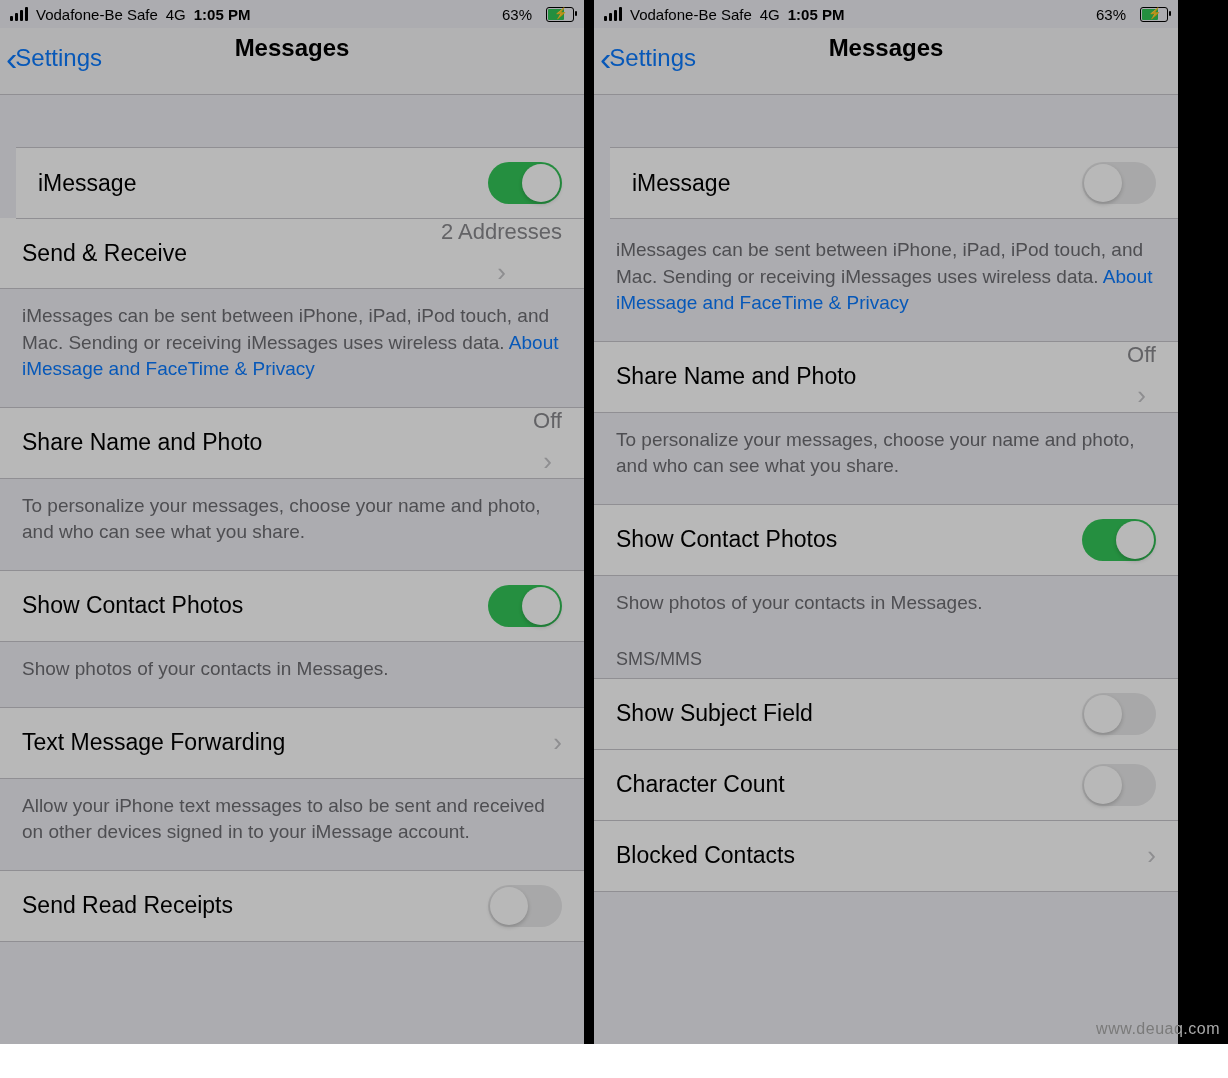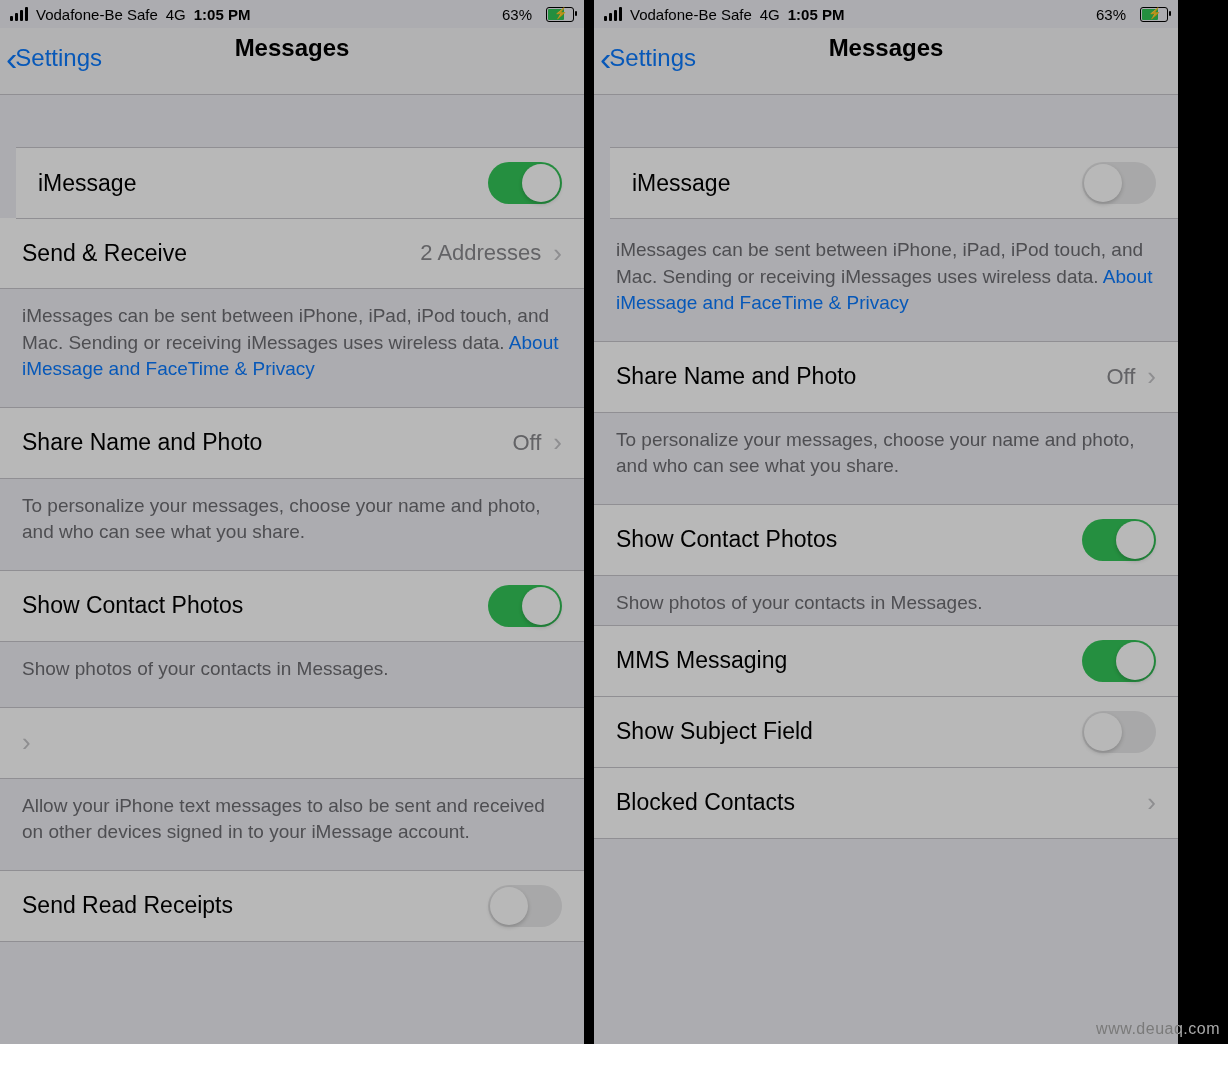--- a/index.html
+++ b/index.html
@@ -29,21 +29,21 @@
   
   .nav{height:66px;position:relative;border-bottom:1px solid #c8c7cc;background:#f7f7f8;}
   .nav .back{position:absolute;left:6px;top:16px;display:flex;align-items:center;color:#0a7aff;font-size:24px;}
   .nav .chev{font-size:34px;line-height:24px;margin-right:-2px;font-weight:300;}
   .nav .title{position:absolute;left:0;right:0;top:6px;text-align:center;font-size:24px;font-weight:700;color:#000;}
   
   .spacer{height:52px;}
   .row{background:#fff;border-top:1px solid #c8c7cc;border-bottom:1px solid #c8c7cc;min-height:70px;display:flex;align-items:center;justify-content:space-between;padding:0 22px;position:relative;z-index:1;}
   .row + .row{border-top:none;}
   .row .label{font-size:23px;color:#000;}
-  .row .val{font-size:22px;color:#8a8a8e;display:flex;align-items:center;gap:12px;}
+  .row .val{font-size:22px;color:#8a8a8e;display:flex;align-items:center;gap:12px;flex-direction:column;}
   .row .chevr{color:#c5c5c8;font-size:26px;font-weight:300;}
   .footer{padding:14px 22px 24px;font-size:19px;color:#6d6d72;line-height:1.4;}
   .footer a{color:#0a7aff;text-decoration:none;}
   .sect-head{padding:24px 22px 8px;font-size:18px;color:#6d6d72;}
   
   .tog{width:74px;height:42px;border-radius:21px;position:relative;}
   .tog.on{background:#34c759;}
   .tog.off{background:#e9e9ea;}
   .tog .knob{position:absolute;top:2px;width:38px;height:38px;border-radius:19px;background:#fff;box-shadow:0 2px 4px rgba(0,0,0,.2);}
   .tog.on .knob{right:2px;}
@@ -113,20 +113,21 @@
 
     <div class="row">
       <span class="label">Show Contact Photos</span>
       <div class="tog on">
             <div class="knob"></div>
           </div>
     </div>
     <div class="footer">Show photos of your contacts in Messages.</div>
 
     <div class="row">
+      <span class="label">Text Message Forwarding</span>
       <span class="val">
             <span class="chevr">›</span>
           </span>
     </div>
     <div class="footer">Allow your iPhone text messages to also be sent and received on other devices signed in to your iMessage account.</div>
 
     <div class="row">
       <span class="label">Send Read Receipts</span>
       <div class="tog off">
             <div class="knob"></div>
@@ -188,29 +189,30 @@
     <div class="footer">To personalize your messages, choose your name and photo, and who can see what you share.</div>
 
     <div class="row">
       <span class="label">Show Contact Photos</span>
       <div class="tog on">
             <div class="knob"></div>
           </div>
     </div>
     <div class="footer" style="padding-bottom:8px">Show photos of your contacts in Messages.</div>
 
-
-    <div class="row">
-      <span class="label">MMS Messaging</span>
-      <div class="tog on">
-            <div class="knob"></div>
-          </div>
-    </div>
+    <div class="sect-head">SMS/MMS</div>
+
     <div class="row">
       <span class="label">Show Subject Field</span>
+      <div class="tog off">
+            <div class="knob"></div>
+          </div>
+    </div>
+    <div class="row">
+      <span class="label">Character Count</span>
       <div class="tog off">
             <div class="knob"></div>
           </div>
     </div>
     <div class="row">
       <span class="label">Blocked Contacts</span>
       <span class="val">
             <span class="chevr">›</span>
           </span>
     </div>

